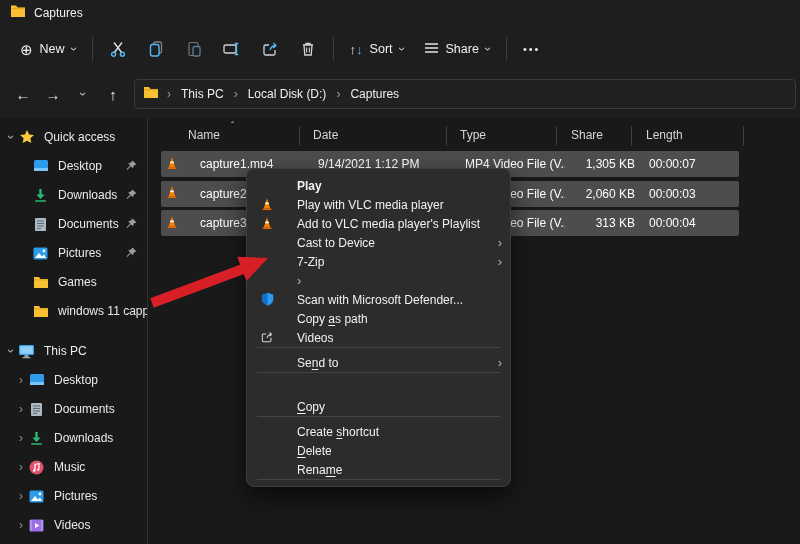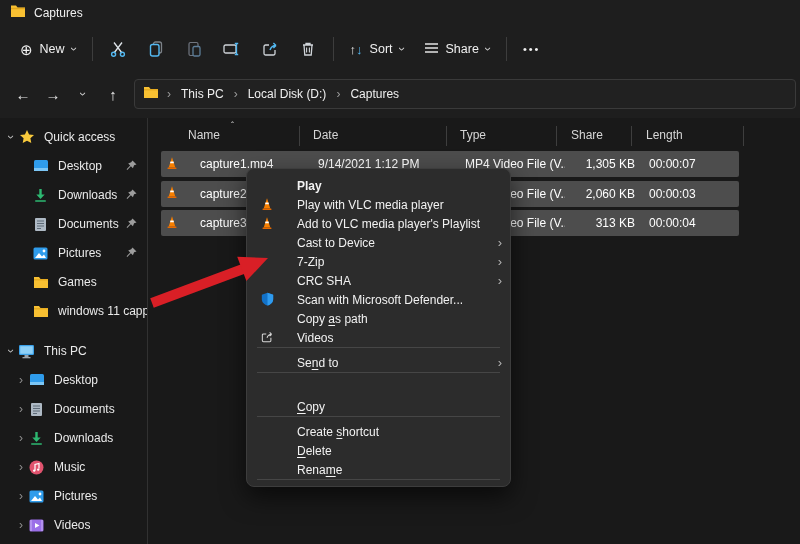--- a/index.html
+++ b/index.html
@@ -428,21 +428,20 @@
       <span class="mi-label">Cast to Device</span>
       <span class="mi-arrow">›</span>
     </div>
     <div class="menu-item">
       <span class="mi-icon"></span>
       <span class="mi-label">7-Zip</span>
       <span class="mi-arrow">›</span>
     </div>
     <div class="menu-item">
       <span class="mi-icon"></span>
-      <span class="mi-label">CRC SHA</span>
       <span class="mi-arrow">›</span>
     </div>
     <div class="menu-item">
       <span class="mi-icon">
         <svg width="13" height="14" viewBox="0 0 16 17">
           <path d="M8 .8l7 2.4v5.2c0 4.6-3.4 6.9-7 8.1-3.6-1.2-7-3.5-7-8.1V3.2z" fill="#1272c9"></path>
           <path d="M8 .8l7 2.4v5.2c0 4.6-3.4 6.9-7 8.1z" fill="#2f9bef"></path>
         </svg>
       </span>
       <span class="mi-label">Scan with Microsoft Defender...</span>

